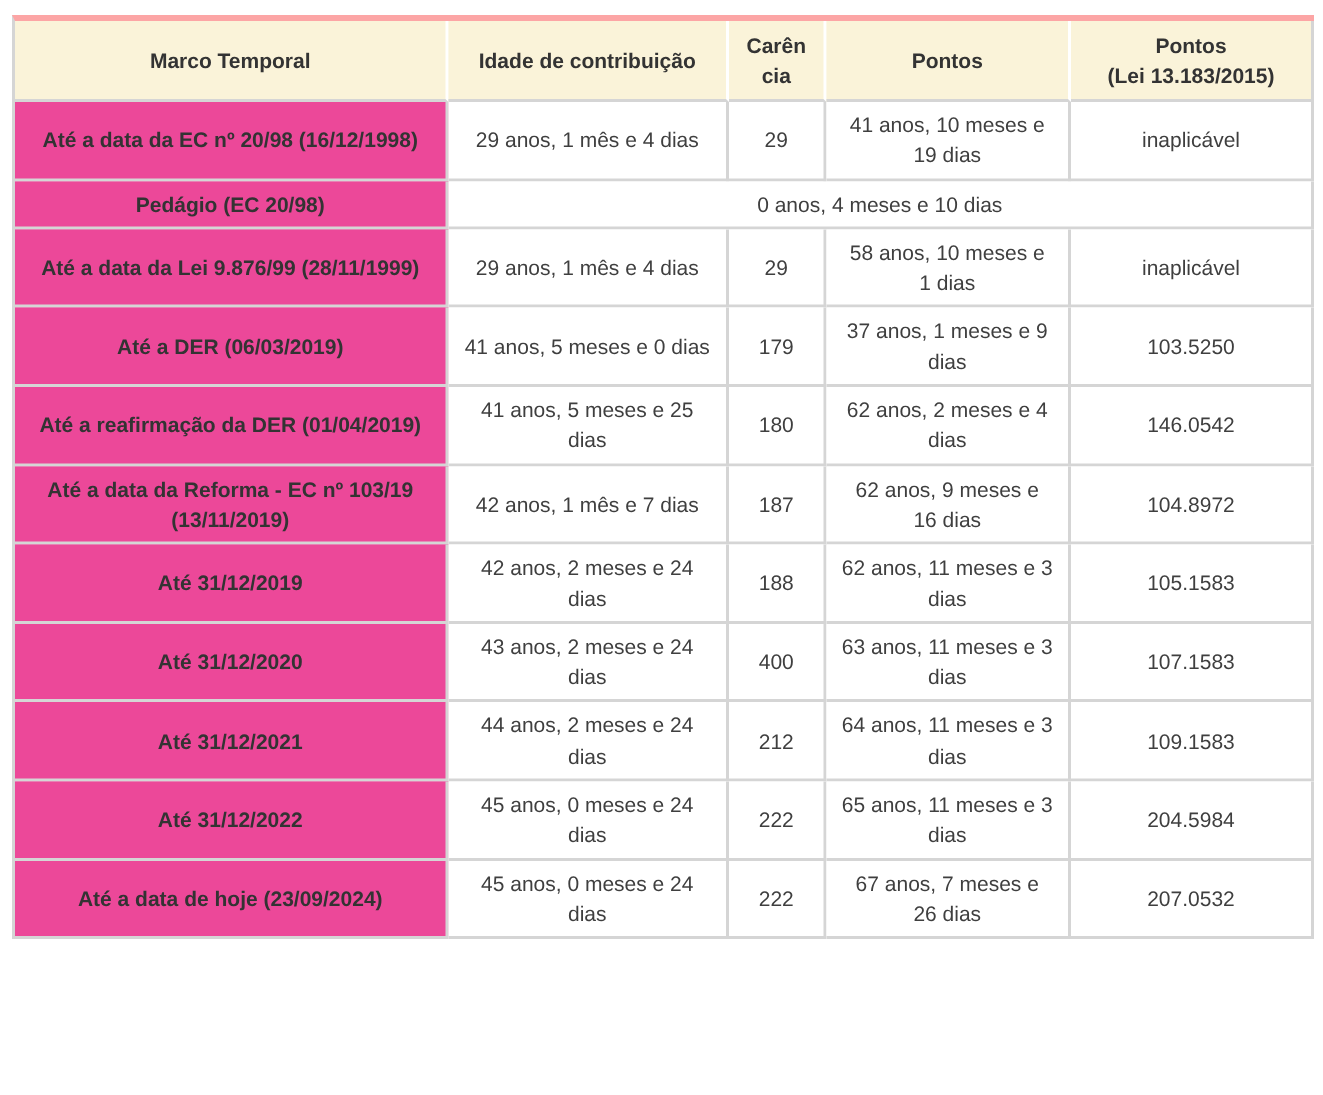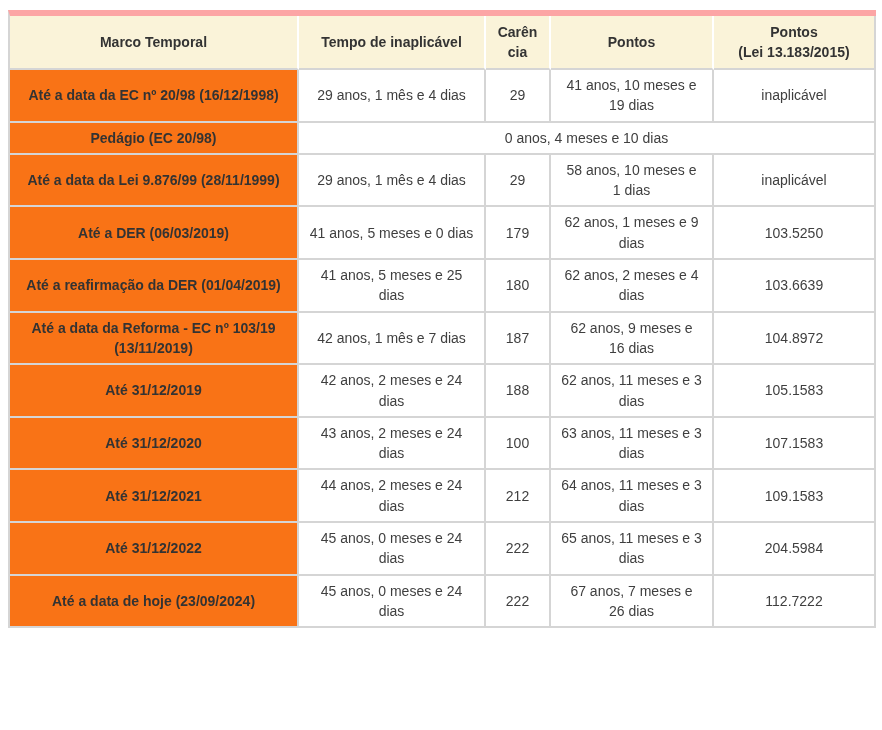--- a/index.html
+++ b/index.html
@@ -11,21 +11,21 @@
   body {
     font-family: "Liberation Sans", sans-serif;
     color: #3c3c3c;
     padding: 10px 8px 12px 8px;
   }
   table.milestones {
     border-collapse: separate;
     border-spacing: 0;
     table-layout: fixed;
     width: 868px;
-    border-top: 6px solid #fca5a5;
+    border-top: 4px solid #fca5a5;
     border-left: 2px solid #d5d5d5;
   }
   table.milestones th,
   table.milestones td {
     box-sizing: border-box;
     border-right: 2px solid #d5d5d5;
     border-bottom: 2px solid #d5d5d5;
     text-align: center;
     vertical-align: middle;
     font-size: 14px;
@@ -42,21 +42,21 @@
   }
   table.milestones th:last-child {
     border-right-color: #d5d5d5;
   }
   table.milestones td {
     background: #ffffff;
     color: #3f3f3f;
     height: 50px;
   }
   table.milestones td.marco {
-    background: #f97316;
+    background: #ec4899;
     font-weight: bold;
     color: #333333;
   }
   table.milestones tr.pedagio-row td {
     height: 30px;
   }
 </style>
 </head>
 <body>
 
@@ -64,21 +64,21 @@
   <colgroup>
     <col style="width:289px">
     <col style="width:187px">
     <col style="width:65px">
     <col style="width:163px">
     <col style="width:162px">
   </colgroup>
   <thead>
     <tr>
       <th>Marco Temporal</th>
-      <th>Tempo de inaplicável</th>
+      <th>Idade de contribuição</th>
       <th>Carência</th>
       <th>Pontos</th>
       <th>
         <span>Pontos</span><br>
         <span>(Lei 13.183/2015)</span>
       </th>
     </tr>
   </thead>
   <tbody>
     <tr>
@@ -96,48 +96,48 @@
       <td class="marco">Até a data da Lei 9.876/99 (28/11/1999)</td>
       <td>29 anos, 1 mês e 4 dias</td>
       <td>29</td>
       <td>58 anos, 10 meses e 1 dias</td>
       <td>inaplicável</td>
     </tr>
     <tr>
       <td class="marco">Até a DER (06/03/2019)</td>
       <td>41 anos, 5 meses e 0 dias</td>
       <td>179</td>
-      <td>62 anos, 1 meses e 9 dias</td>
+      <td>37 anos, 1 meses e 9 dias</td>
       <td>103.5250</td>
     </tr>
     <tr>
       <td class="marco">Até a reafirmação da DER (01/04/2019)</td>
       <td>41 anos, 5 meses e 25 dias</td>
       <td>180</td>
       <td>62 anos, 2 meses e 4 dias</td>
-      <td>103.6639</td>
+      <td>146.0542</td>
     </tr>
     <tr>
       <td class="marco">Até a data da Reforma - EC nº 103/19 (13/11/2019)</td>
       <td>42 anos, 1 mês e 7 dias</td>
       <td>187</td>
       <td>62 anos, 9 meses e 16 dias</td>
       <td>104.8972</td>
     </tr>
     <tr>
       <td class="marco">Até 31/12/2019</td>
       <td>42 anos, 2 meses e 24 dias</td>
       <td>188</td>
       <td>62 anos, 11 meses e 3 dias</td>
       <td>105.1583</td>
     </tr>
     <tr>
       <td class="marco">Até 31/12/2020</td>
       <td>43 anos, 2 meses e 24 dias</td>
-      <td>100</td>
+      <td>400</td>
       <td>63 anos, 11 meses e 3 dias</td>
       <td>107.1583</td>
     </tr>
     <tr>
       <td class="marco">Até 31/12/2021</td>
       <td>44 anos, 2 meses e 24 dias</td>
       <td>212</td>
       <td>64 anos, 11 meses e 3 dias</td>
       <td>109.1583</td>
     </tr>
@@ -146,16 +146,16 @@
       <td>45 anos, 0 meses e 24 dias</td>
       <td>222</td>
       <td>65 anos, 11 meses e 3 dias</td>
       <td>204.5984</td>
     </tr>
     <tr>
       <td class="marco">Até a data de hoje (23/09/2024)</td>
       <td>45 anos, 0 meses e 24 dias</td>
       <td>222</td>
       <td>67 anos, 7 meses e 26 dias</td>
-      <td>112.7222</td>
+      <td>207.0532</td>
     </tr>
   </tbody>
 </table>
 
 </body></html>

